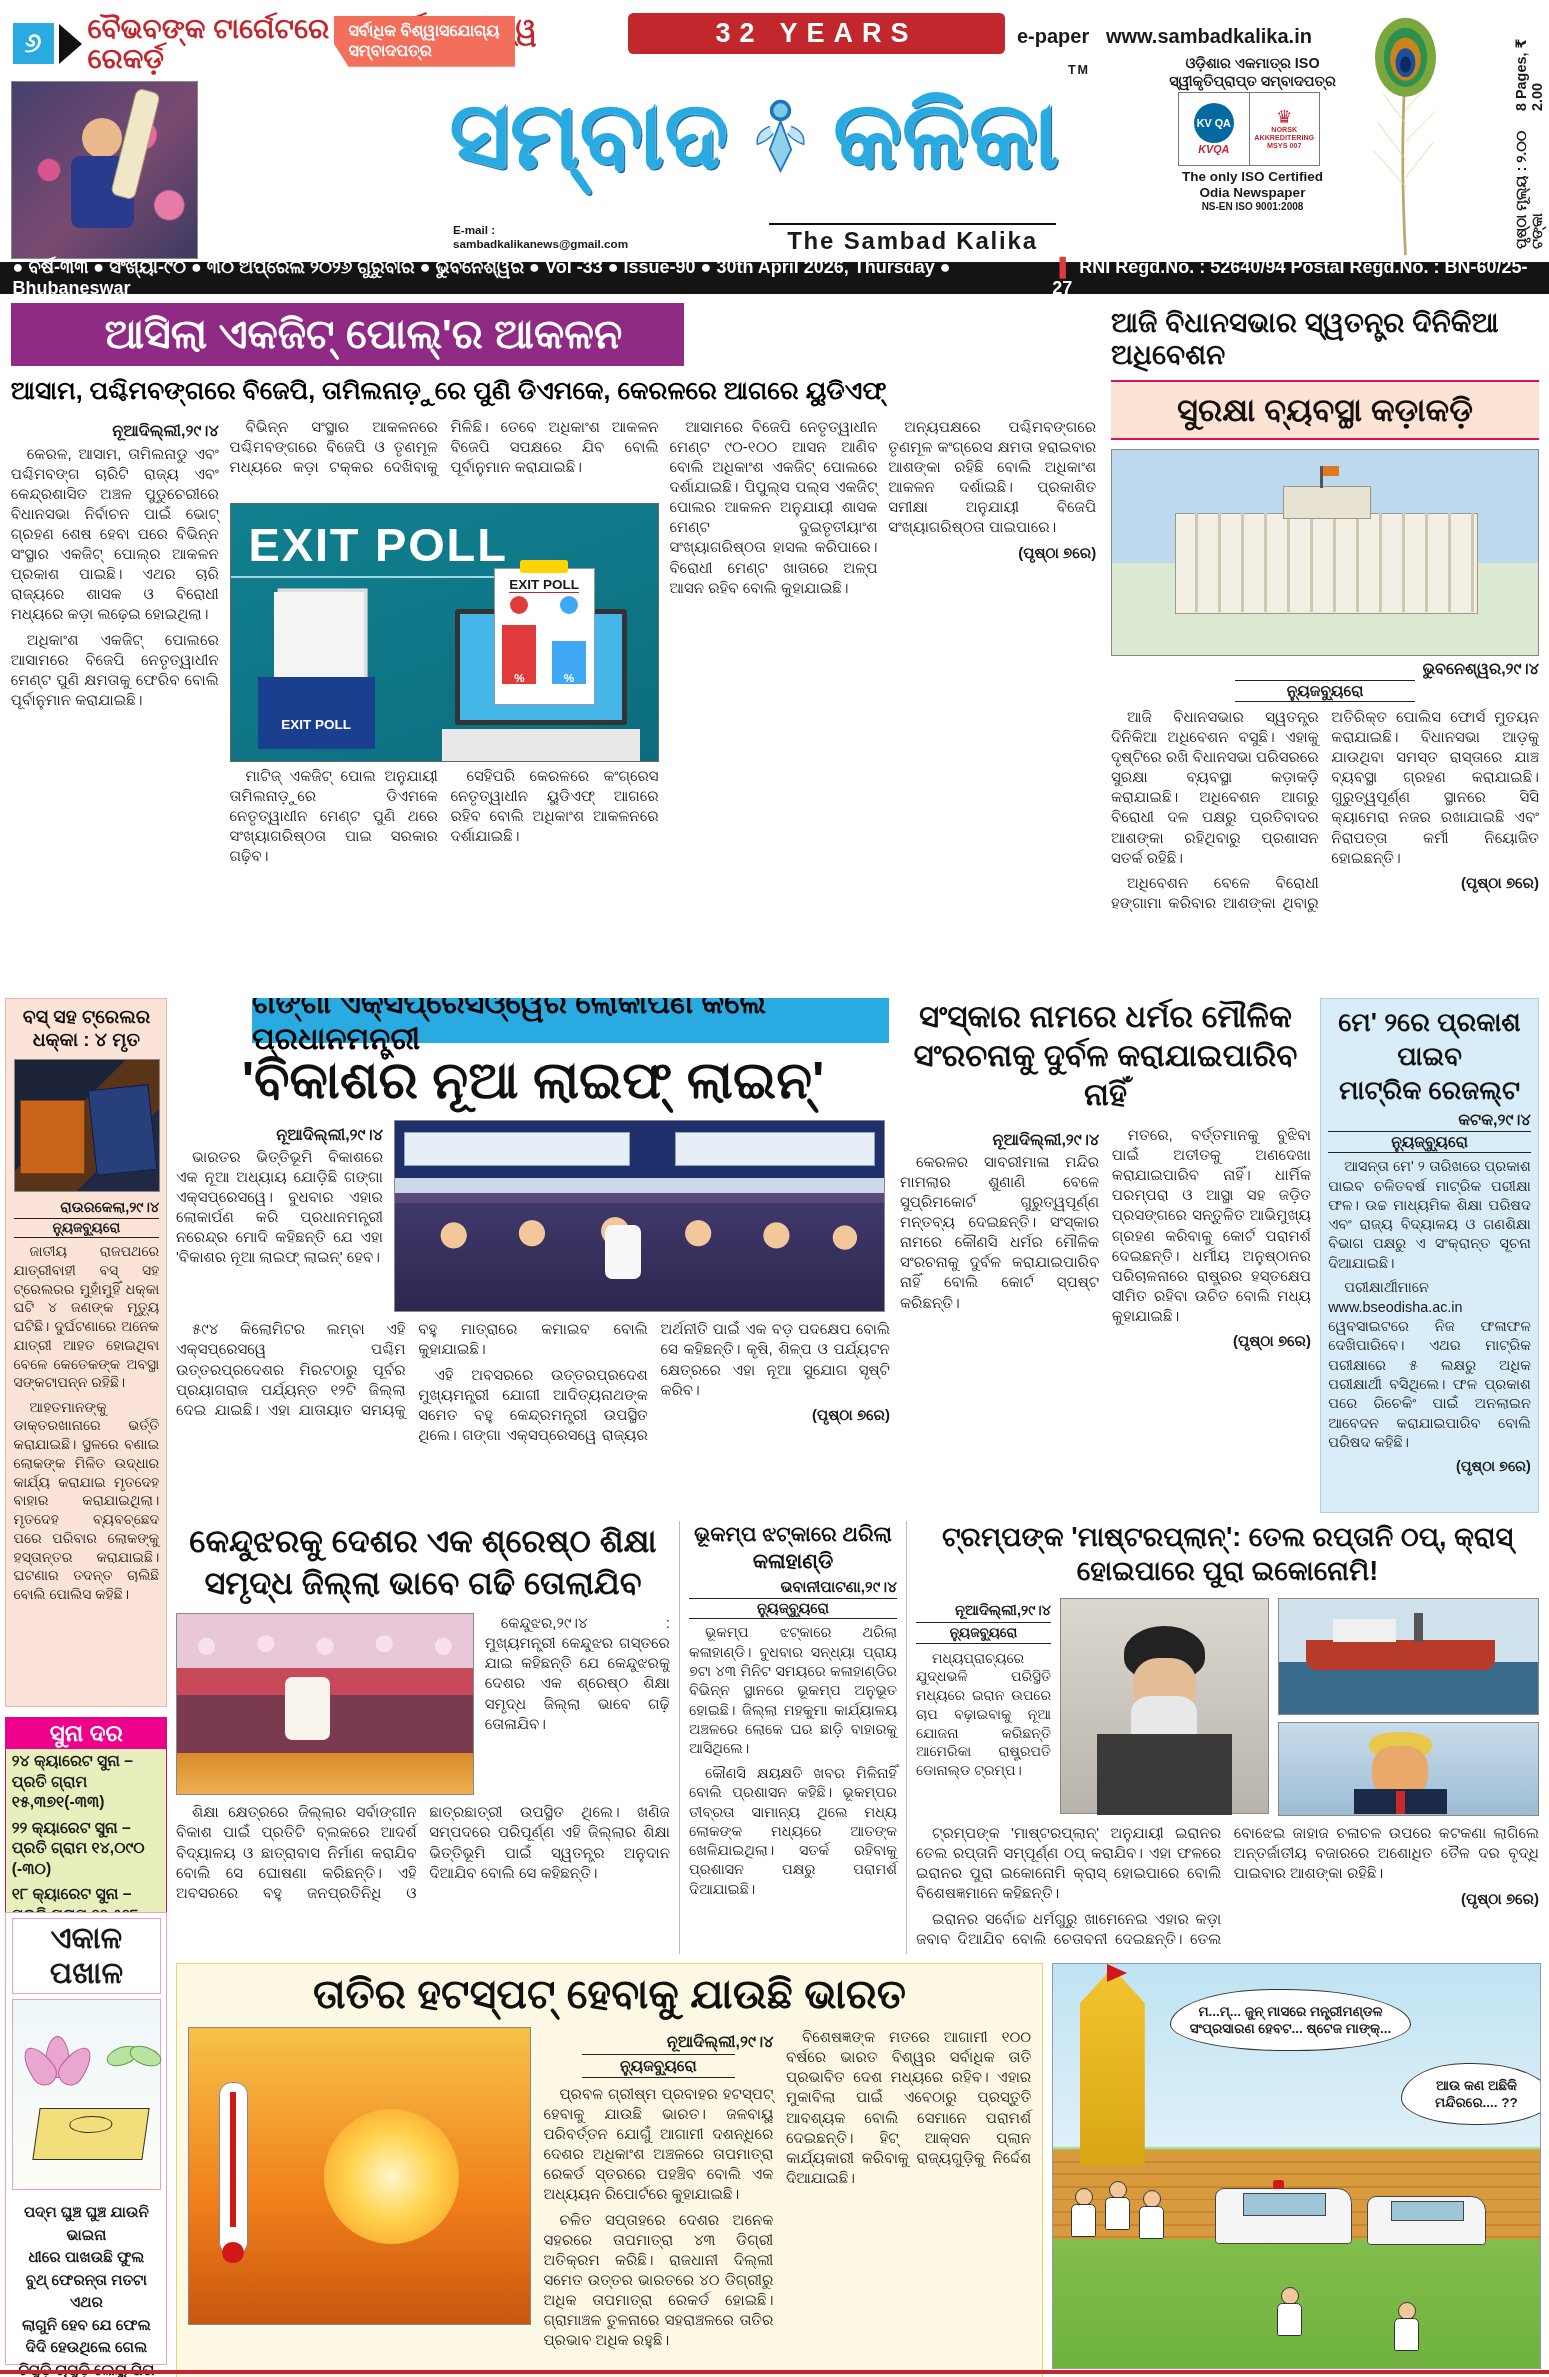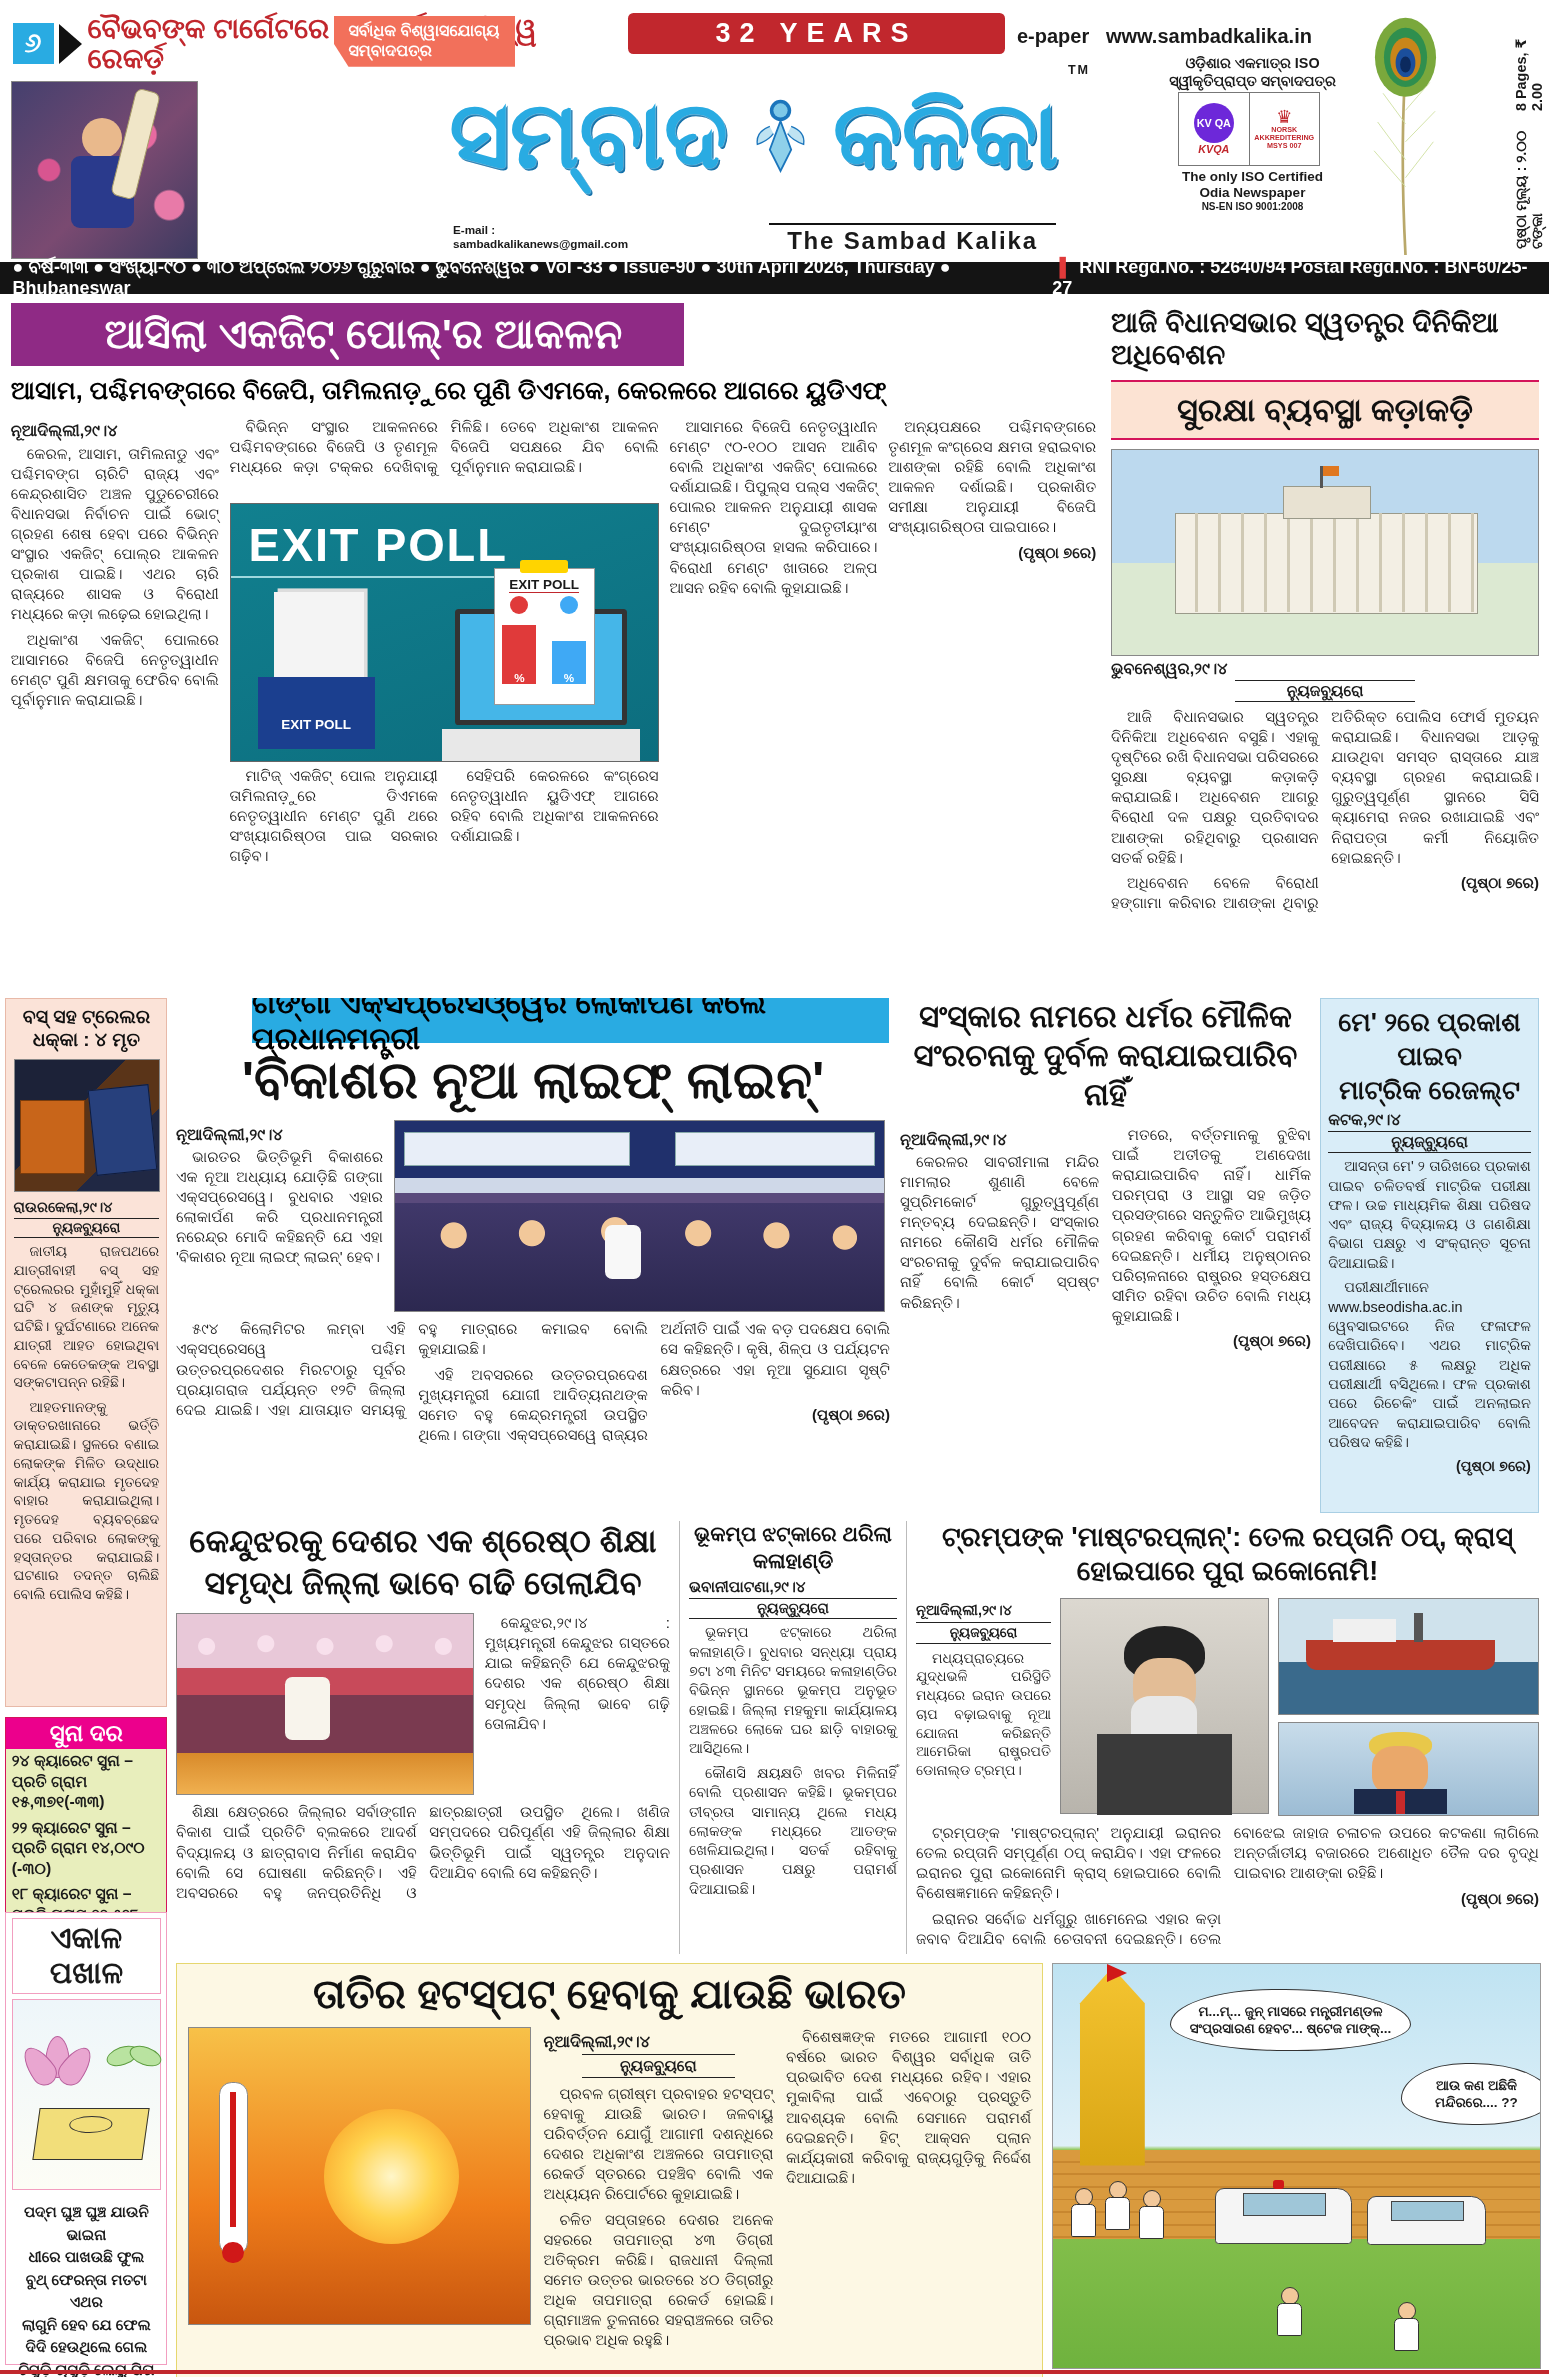--- a/index.html
+++ b/index.html
@@ -2,21 +2,21 @@
 <html style="font-size:14.4px"><head>
 <meta charset="utf-8">
 <style>
   html,body{margin:0;padding:0;background:#ffffff;}
   body{width:1550px;height:2377px;font-family:"Liberation Sans","DejaVu Sans",sans-serif;color:#1a1a1a;}
   .page{position:relative;width:1550px;height:2377px;background:#fff;overflow:hidden;}
   .abs{position:absolute;}
   .photo{background-size:cover;border:0.9px solid #888;}
   .jtext{font-size:15px;line-height:1.34;text-align:justify;}
   .jtext p{margin:0 0 5.4px 0;text-indent:16px;}
-  .dateline{font-weight:bold;font-size:16px;text-align:left;margin:3.6px 0 1.8px;}
+  .dateline{font-weight:bold;font-size:16px;text-align:right;margin:3.6px 0 1.8px;}
   .bureau{font-weight:bold;font-size:15.3px;text-align:center;border-top:1.8px solid #222;border-bottom:1.8px solid #222;padding:0.9px 0;margin-bottom:4.5px;}
   .more{font-weight:bold;}
   .hl{font-weight:bold;color:#111;}
   .two-col{column-count:2;column-gap:12.6px;}
   .three-col{column-count:3;column-gap:12.6px;}
 
   
   .pageno{background:#29abe2;color:#fff;font-weight:bold;font-size:27px;width:41px;height:41px;display:flex;align-items:center;justify-content:center;}
   .arrow-r{width:0;height:0;border-top:20.7px solid transparent;border-bottom:20.7px solid transparent;border-left:23px solid #111;}
   .teaser{color:#c1272d;font-weight:bold;font-size:28px;line-height:1.05;}
@@ -28,21 +28,21 @@
   .logo-row{display:flex;align-items:center;justify-content:center;gap:24px;}
   .logo-odia{color:#29abe2;font-weight:bold;font-size:93px;line-height:1;text-shadow:0 0 1.8px #fff,1.8px 1.8px 0 #0e6ea8;}
   .logo-sub{font-weight:bold;font-size:24px;border-top:2.7px solid #111;padding-top:1.8px;letter-spacing:1.8px;}
   .email{font-size:11.7px;font-weight:bold;line-height:1.2;}
   .epaper{font-weight:bold;font-size:20px;}
   .tm{font-weight:bold;font-size:12.6px;letter-spacing:1.8px;}
   .isoodia{font-weight:bold;font-size:14.4px;text-align:center;line-height:1.25;}
   .certbox{border:0.9px solid #777;display:flex;background:#fff;}
   .certcell{flex:1;display:flex;flex-direction:column;align-items:center;justify-content:center;border-right:0.9px solid #777;padding:1.8px;}
   .certcell:last-child{border-right:none;}
-  .kvqa-circle{width:40px;height:40px;border-radius:50%;background:#6d28d9;color:#fff;font-weight:bold;font-size:10.8px;display:flex;align-items:center;justify-content:center;}
+  .kvqa-circle{width:40px;height:40px;border-radius:50%;background:#0369a1;color:#fff;font-weight:bold;font-size:10.8px;display:flex;align-items:center;justify-content:center;}
   .kvqa-label{color:#c1272d;font-weight:bold;font-size:10.8px;font-style:italic;}
   .norsk{color:#c1272d;font-weight:bold;font-size:7.2px;text-align:center;line-height:1.1;}
   .crown{color:#c1272d;font-size:18px;line-height:1;}
   .isoen{font-weight:bold;text-align:center;font-size:13.5px;line-height:1.2;}
   .isoen .small{font-size:10px;}
   .vprice{writing-mode:vertical-rl;transform:rotate(180deg);font-weight:bold;display:flex;gap:5.4px;}
   .vprice span{font-size:14.4px;}
 
   
   .strip{background:#141414;color:#fff;display:flex;align-items:center;font-weight:bold;font-size:18px;padding:0 12.6px;justify-content:space-between;}

